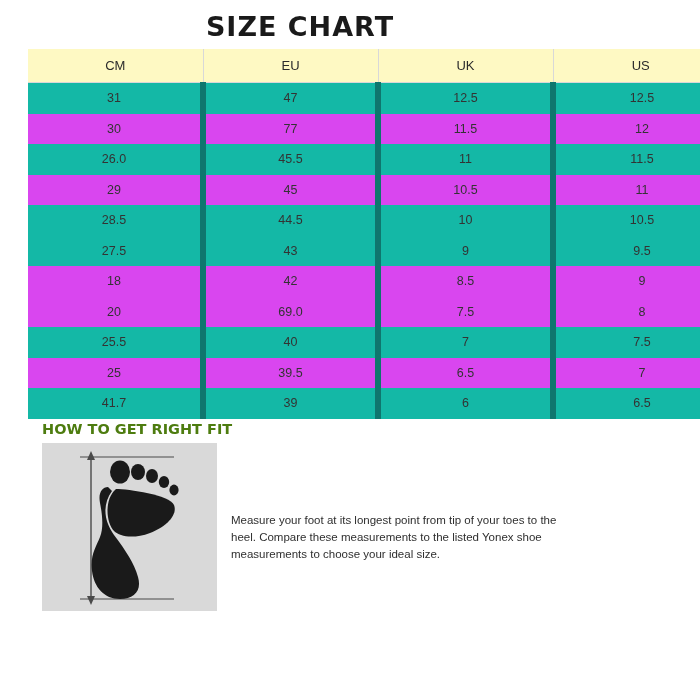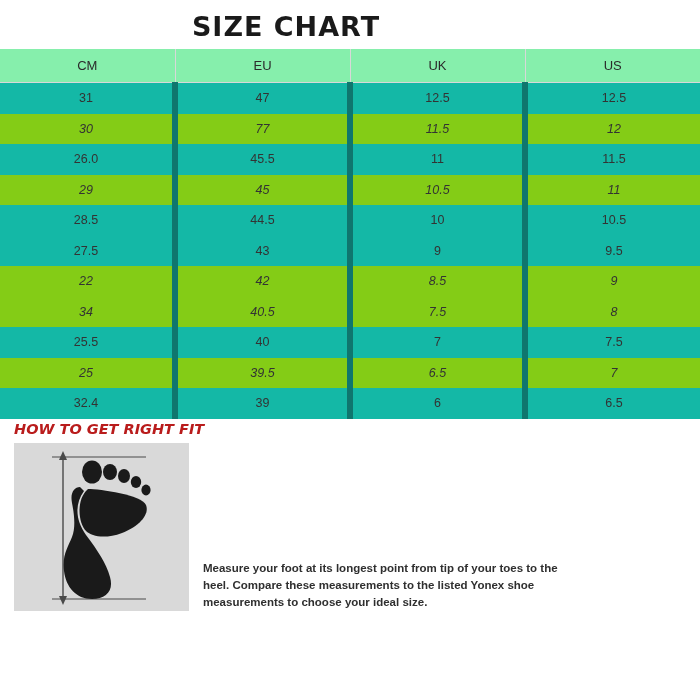--- a/index.html
+++ b/index.html
@@ -13,20 +13,21 @@
     font-family: "Liberation Sans", sans-serif;
     color: #231f20;
     overflow: hidden;
     position: relative;
   }
   .page {
     width: 572px;
     height: 700px;
     position: relative;
     box-sizing: border-box;
+    padding-left: 28px;
   }
   .title {
     text-align: center;
     font-family: "DejaVu Sans", sans-serif;
     font-weight: bold;
     font-size: 27px;
     letter-spacing: 1px;
     padding-top: 11px;
     padding-bottom: 7px;
     color: #1a1a1a;
@@ -49,56 +50,53 @@
   }
   table.size-table th:first-child,
   table.size-table td:first-child {
     border-left: none;
   }
   table.size-table th:last-child,
   table.size-table td:last-child {
     border-right: none;
   }
   table.size-table thead th {
-    background: #86efac;
+    background: #fef9c3;
     font-size: 13px;
     color: #2b2b2b;
     height: 33px;
     border-bottom: 1px solid #d8d8d8;
     border-right: 1px solid #d8d8d8;
     border-left: none;
   }
   table.size-table thead th:last-child {
     border-right: none;
   }
   tr.row-odd td {
     background: #14b8a6;
   }
   tr.row-even td {
-    background: #84cc16;
-    font-style: italic;
+    background: #d946ef;
   }
   .fit-section {
     margin-top: 2px;
     padding-left: 14px;
     padding-right: 14px;
     box-sizing: border-box;
   }
   .fit-heading {
     font-family: "DejaVu Sans", sans-serif;
     font-weight: bold;
     font-size: 14.5px;
-    color: #b91c1c;
+    color: #4d7c0f;
     padding-bottom: 6px;
-    font-style: italic;
   }
   .fit-body {
     display: flex;
-    align-items: flex-end;
-    font-weight: bold;
+    align-items: center;
   }
   .foot-box {
     width: 175px;
     height: 168px;
     background: #d9d9d9;
     position: relative;
     flex: 0 0 auto;
   }
   .foot-svg {
     display: block;
@@ -159,45 +157,45 @@
         <td>10</td>
         <td>10.5</td>
       </tr>
       <tr class="row-odd">
         <td>27.5</td>
         <td>43</td>
         <td>9</td>
         <td>9.5</td>
       </tr>
       <tr class="row-even">
-        <td>22</td>
+        <td>18</td>
         <td>42</td>
         <td>8.5</td>
         <td>9</td>
       </tr>
       <tr class="row-even">
-        <td>34</td>
-        <td>40.5</td>
+        <td>20</td>
+        <td>69.0</td>
         <td>7.5</td>
         <td>8</td>
       </tr>
       <tr class="row-odd">
         <td>25.5</td>
         <td>40</td>
         <td>7</td>
         <td>7.5</td>
       </tr>
       <tr class="row-even">
         <td>25</td>
         <td>39.5</td>
         <td>6.5</td>
         <td>7</td>
       </tr>
       <tr class="row-odd">
-        <td>32.4</td>
+        <td>41.7</td>
         <td>39</td>
         <td>6</td>
         <td>6.5</td>
       </tr>
     </tbody>
   </table>
 
   <div class="fit-section">
     <div class="fit-heading">HOW TO GET RIGHT FIT</div>
     <div class="fit-body">

